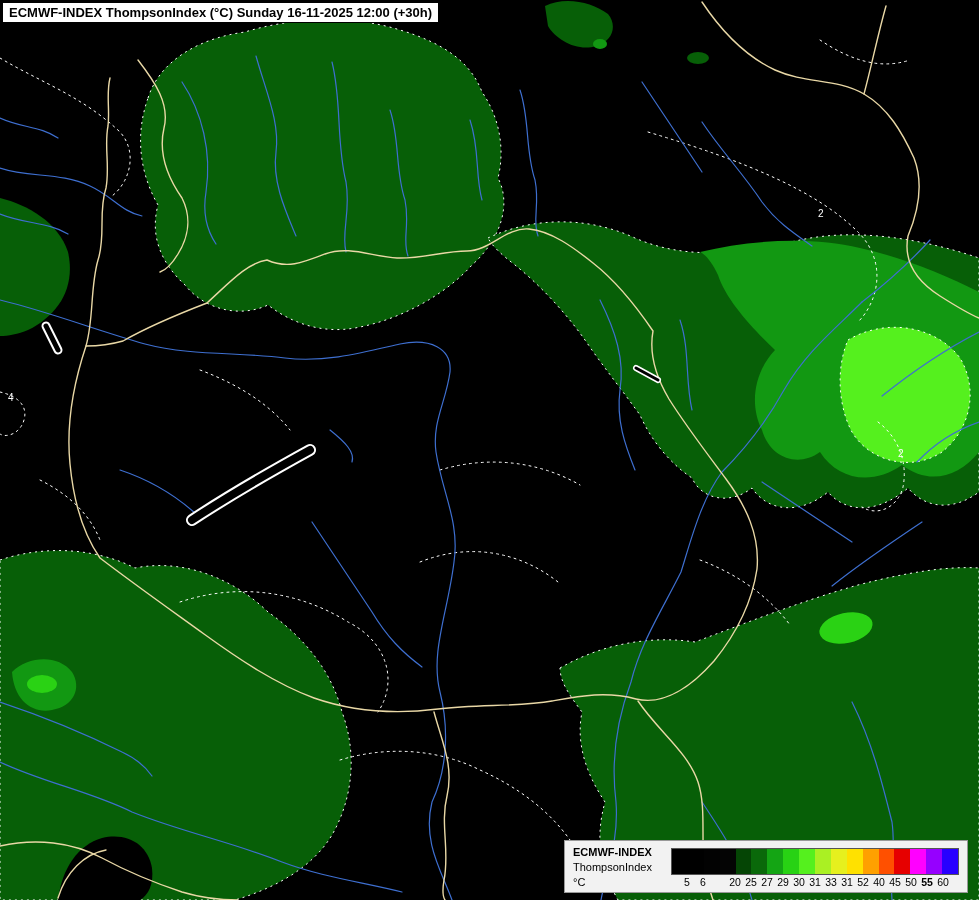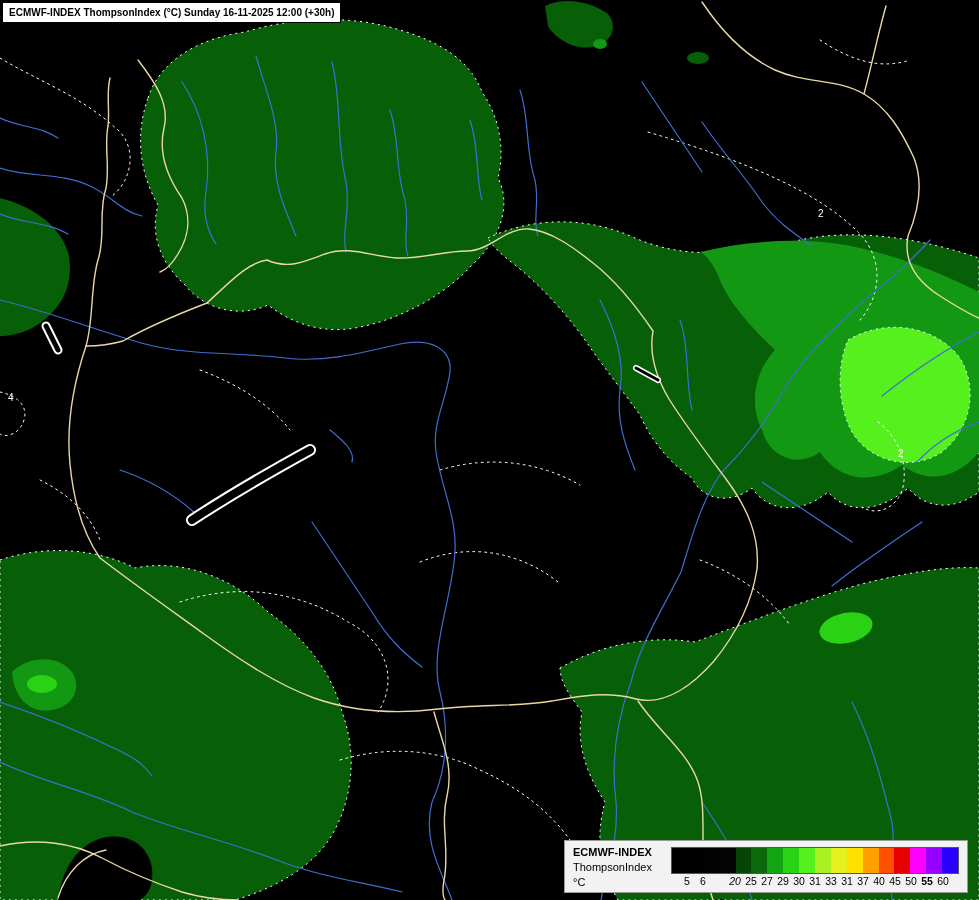--- a/index.html
+++ b/index.html
@@ -5,28 +5,28 @@
   html,body{margin:0;padding:0;background:#000;}
   .screen{
     position:relative;width:979px;height:900px;overflow:hidden;
     background:#000;font-family:"Liberation Sans",sans-serif;
   }
   .map-svg{position:absolute;left:0;top:0;width:979px;height:900px;display:block;}
 
   .titles{position:absolute;top:2px;left:2px;z-index:5;}
   .title-bar{
     background:#ffffff;border:1px solid #000;color:#000;
-    font-size:10px;font-weight:bold;line-height:17px;
+    font-size:13px;font-weight:bold;line-height:17px;
     padding:1px 6px;width:fit-content;white-space:nowrap;margin-bottom:1px;
   }
 
   .legend{
     position:absolute;right:11px;bottom:7px;z-index:5;
     background:#f2f2f2;border:1px solid #999;
-    display:flex;gap:10px;align-items:center;
+    display:flex;gap:10px;align-items:flex-end;
     padding:4px 8px 2px 8px;
   }
   .legend-text{font-size:11px;color:#000;line-height:1.35;min-width:88px;}
   .legend-title{font-weight:bold;}
   .legend-bar-wrap{position:relative;width:288px;}
   .legend-colorbar{display:flex;height:25px;border:1px solid #555;}
   .legend-colorbar .cell{flex:1;}
   .legend-ticks{position:relative;height:15px;font-size:10.5px;color:#000;}
   .legend-ticks .tick{position:absolute;top:1px;transform:translateX(-50%);}
 
@@ -166,29 +166,29 @@
           <div class="cell" style="background: rgb(255, 80, 0);"></div>
           <div class="cell" style="background: rgb(230, 0, 0);"></div>
           <div class="cell" style="background: rgb(255, 0, 255);"></div>
           <div class="cell" style="background: rgb(150, 0, 255);"></div>
           <div class="cell" style="background: rgb(40, 0, 255);"></div>
         </div>
       <div class="legend-ticks">
           <span class="tick" style="left: 5.55556%;">5</span>
           <span class="tick" style="left: 11.1111%;">6</span>
           <span class="tick" style="left: 16.6667%; margin-top: 22px;">15</span>
-          <span class="tick" style="left: 22.2222%; font-style: italic;">20</span>
+          <span class="tick" style="left: 22.2222%;">20</span>
           <span class="tick" style="left: 27.7778%;">25</span>
           <span class="tick" style="left: 33.3333%;">27</span>
           <span class="tick" style="left: 38.8889%;">29</span>
           <span class="tick" style="left: 44.4444%;">30</span>
           <span class="tick" style="left: 50%;">31</span>
           <span class="tick" style="left: 55.5556%;">33</span>
           <span class="tick" style="left: 61.1111%;">31</span>
-          <span class="tick" style="left: 66.6667%;">37</span>
+          <span class="tick" style="left: 66.6667%;">52</span>
           <span class="tick" style="left: 72.2222%;">40</span>
           <span class="tick" style="left: 77.7778%;">45</span>
           <span class="tick" style="left: 83.3333%;">50</span>
           <span class="tick" style="left: 88.8889%; font-weight: bold;">55</span>
           <span class="tick" style="left: 94.4444%;">60</span>
         </div>
     </div>
   </div>
 
 </div>

